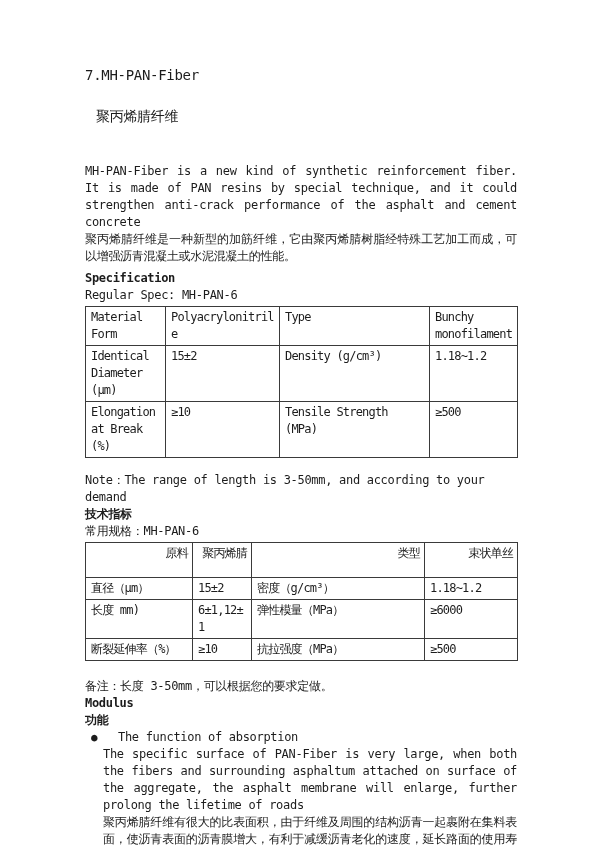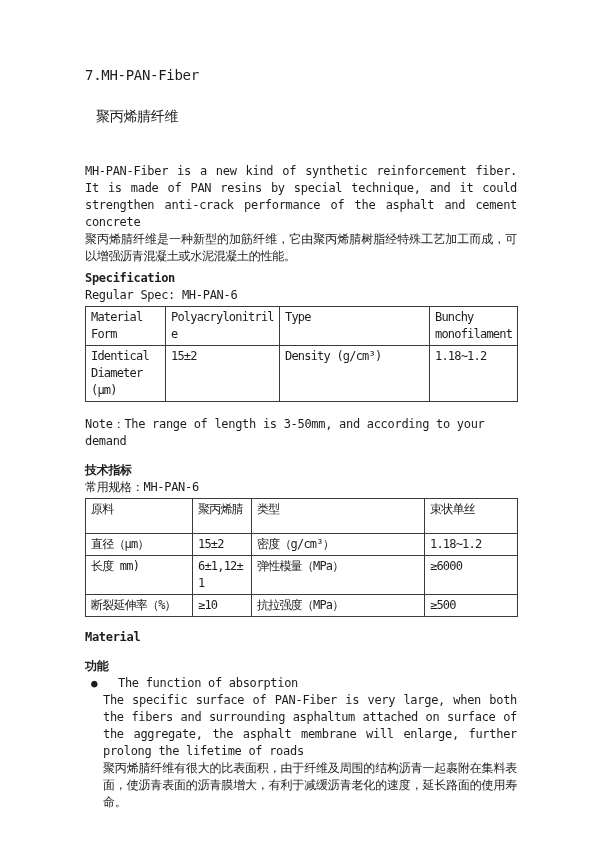--- a/index.html
+++ b/index.html
@@ -30,41 +30,41 @@
     margin-top: 24px;
   }
   .para {
     text-align: justify;
   }
   .intro-en {
     margin-top: 38px;
   }
   .section-heading {
     font-weight: bold;
-    margin-top: 12px;
   }
   .spec-heading {
     margin-top: 5px;
   }
   table.spec-table {
     border-collapse: collapse;
     table-layout: fixed;
     width: 432px;
     margin-top: 2px;
     letter-spacing: -0.8px;
   }
   table.spec-table td {
     border: 1px solid #3a3a3a;
     vertical-align: top;
     padding: 2px 4px 2px 5px;
     line-height: 17px;
     word-wrap: break-word;
   }
   table.spec-table.zh tr:first-child td {
     height: 30px;
+    text-align: right;
   }
   .note {
     margin-top: 14px;
   }
   .note2 {
     margin-top: 17px;
   }
   .bullet-item {
     display: flex;
     align-items: flex-start;
@@ -106,20 +106,26 @@
         <td>Polyacrylonitrile</td>
         <td>Type</td>
         <td>Bunchy monofilament</td>
       </tr>
       <tr>
         <td>Identical Diameter (μm)</td>
         <td>15±2</td>
         <td>Density (g/cm³)</td>
         <td>1.18~1.2</td>
       </tr>
+      <tr>
+        <td>Elongation at Break (%)</td>
+        <td>≥10</td>
+        <td>Tensile Strength (MPa)</td>
+        <td>≥500</td>
+      </tr>
     </tbody>
   </table>
 
   <div class="note">Note：The range of length is 3-50mm, and according to your demand</div>
 
   <div class="section-heading">技术指标</div>
   <div>常用规格：MH-PAN-6</div>
 
   <table class="spec-table zh">
     <colgroup>
@@ -149,22 +155,23 @@
       </tr>
       <tr>
         <td>断裂延伸率（%）</td>
         <td>≥10</td>
         <td>抗拉强度（MPa）</td>
         <td>≥500</td>
       </tr>
     </tbody>
   </table>
 
+  <div class="note2">备注：长度 3-50mm，可以根据您的要求定做。</div>
 
-  <div class="section-heading">Material</div>
+  <div class="section-heading">Modulus</div>
   <div class="section-heading">功能</div>
 
   <div class="bullet-item">
     <span class="bullet-glyph">●</span>
     <div class="bullet-text">
       <div>The function of absorption</div>
     </div>
   </div>
 
   <div class="bullet-body">

